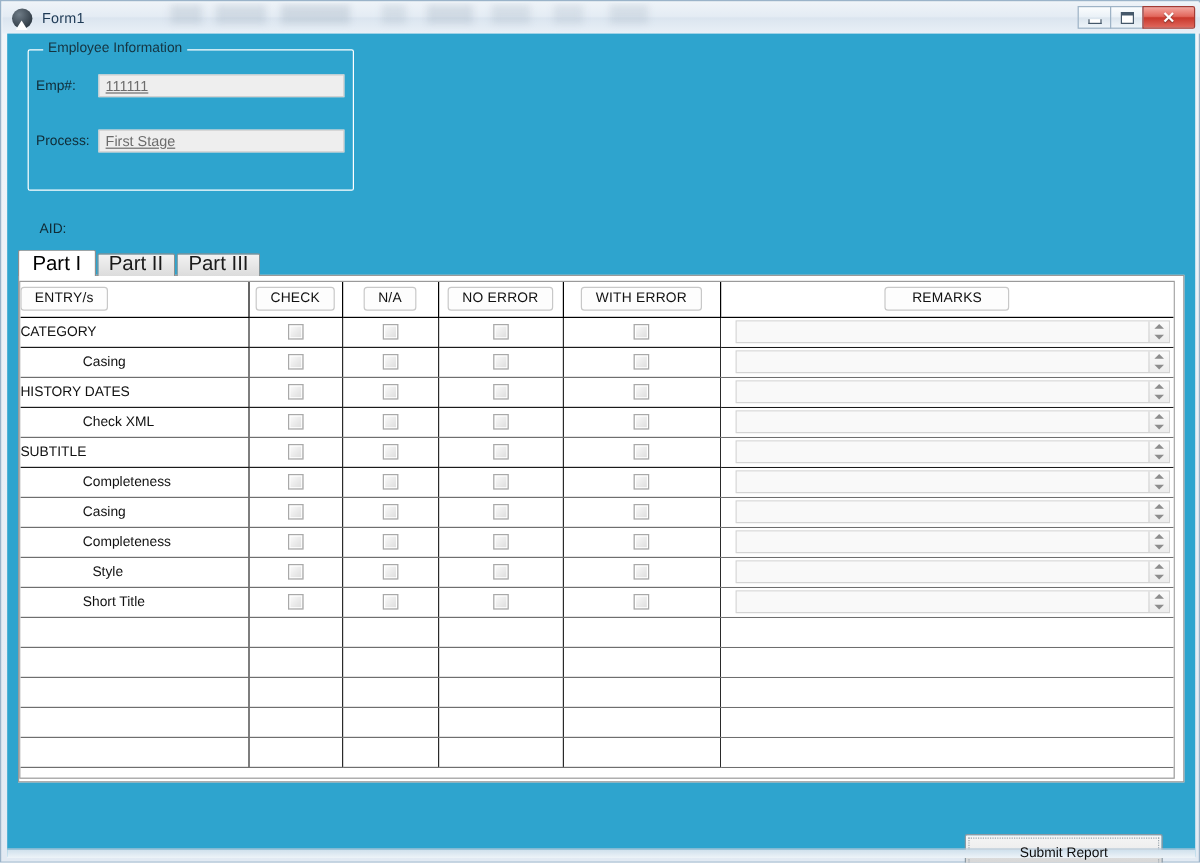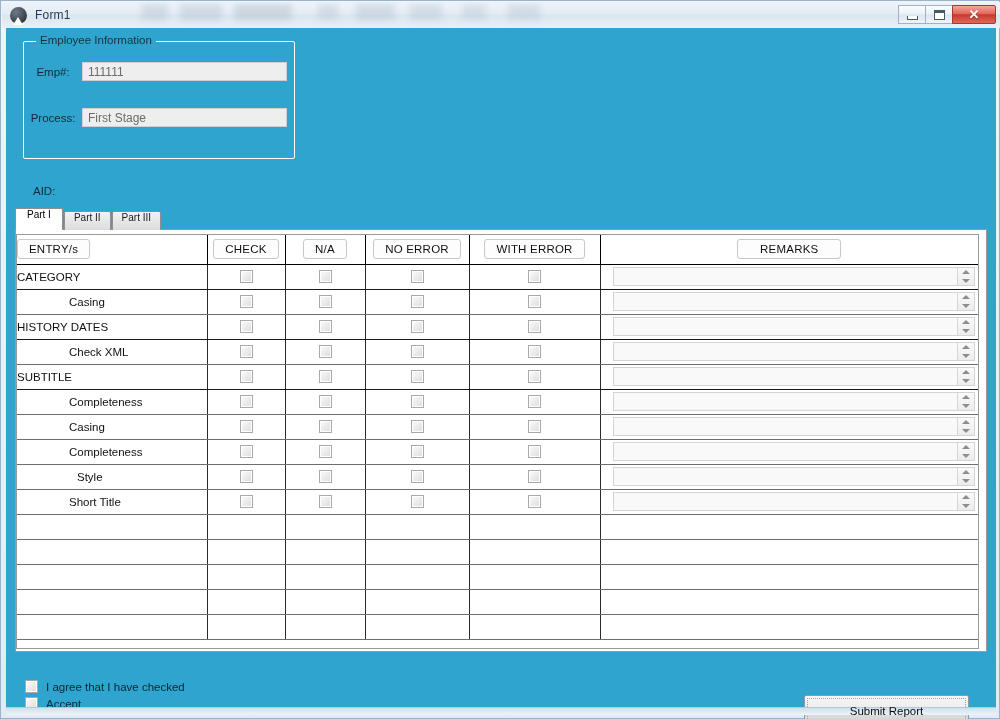--- a/index.html
+++ b/index.html
@@ -137,34 +137,35 @@
     color: #15333f;
   }
   .field-row {
     position: absolute;
     display: flex;
     align-items: center;
   }
   .field-label {
     font-size: 11.5px;
     color: #102b36;
-    text-align: center;
+    text-align: left;
     width: 52px;
     padding-right: 6px;
   }
   .field-input {
     width: 205px; height: 19px;
     background: #eeeeee;
     border: 1px solid #d0d0d0;
     font-size: 12px;
     color: #6c6c6c;
     padding: 1px 5px;
     line-height: 17px;
     font-family: "Liberation Sans", sans-serif;
     position: relative;
+    text-decoration: underline;
   }
   .redact {
     position: absolute;
     left: 2px; top: 2px;
     width: 128px; height: 13px;
     background: #ffffff;
     border-radius: 2px;
     filter: blur(1.2px);
   }
 
@@ -185,23 +186,23 @@
     position: absolute;
     left: 0; top: 0;
     height: 22px;
     display: flex;
     align-items: flex-end;
     z-index: 3;
   }
   .tab {
     height: 19px;
     padding: 0 9px;
-    font-size: 10px;
+    font-size: 17px;
     color: #1a1a1a;
-    display: flex; align-items: flex-start;
+    display: flex; align-items: flex-end;
     border: 1px solid #8e8e8e;
     border-bottom: none;
     background: linear-gradient(to bottom, #f2f2f2 0%, #dcdcdc 100%);
     margin-right: 1px;
     border-radius: 2px 2px 0 0;
   }
   .tab.active {
     height: 22px;
     background: #ffffff;
     border-color: #8e8e8e;
@@ -660,30 +661,20 @@
                     <td class="cb"></td>
                     <td class="cb"></td>
                     <td class="remarks-cell"></td>
                   </tr>
                 </tbody>
             </table>
           </div>
         </div>
       </div>
 
-      <div class="agree-wrap">
-        <div class="agree-row">
-          <span class="chk"></span>
-          <span class="agree-label">I agree that I have checked</span>
-        </div>
-        <div class="agree-row">
-          <span class="chk"></span>
-          <span class="agree-label">Accept</span>
-        </div>
-      </div>
 
       <div class="submit-btn">
         <span class="submit-label">Submit Report</span>
       </div>
 
     </div>
 
     <div class="statusbar"></div>
   </div>
 </div>

